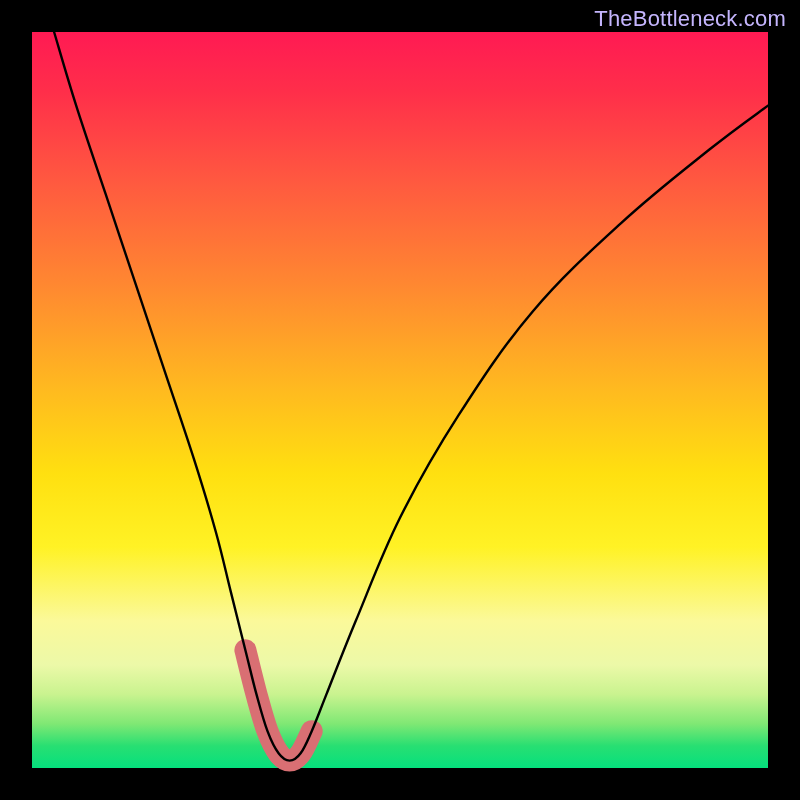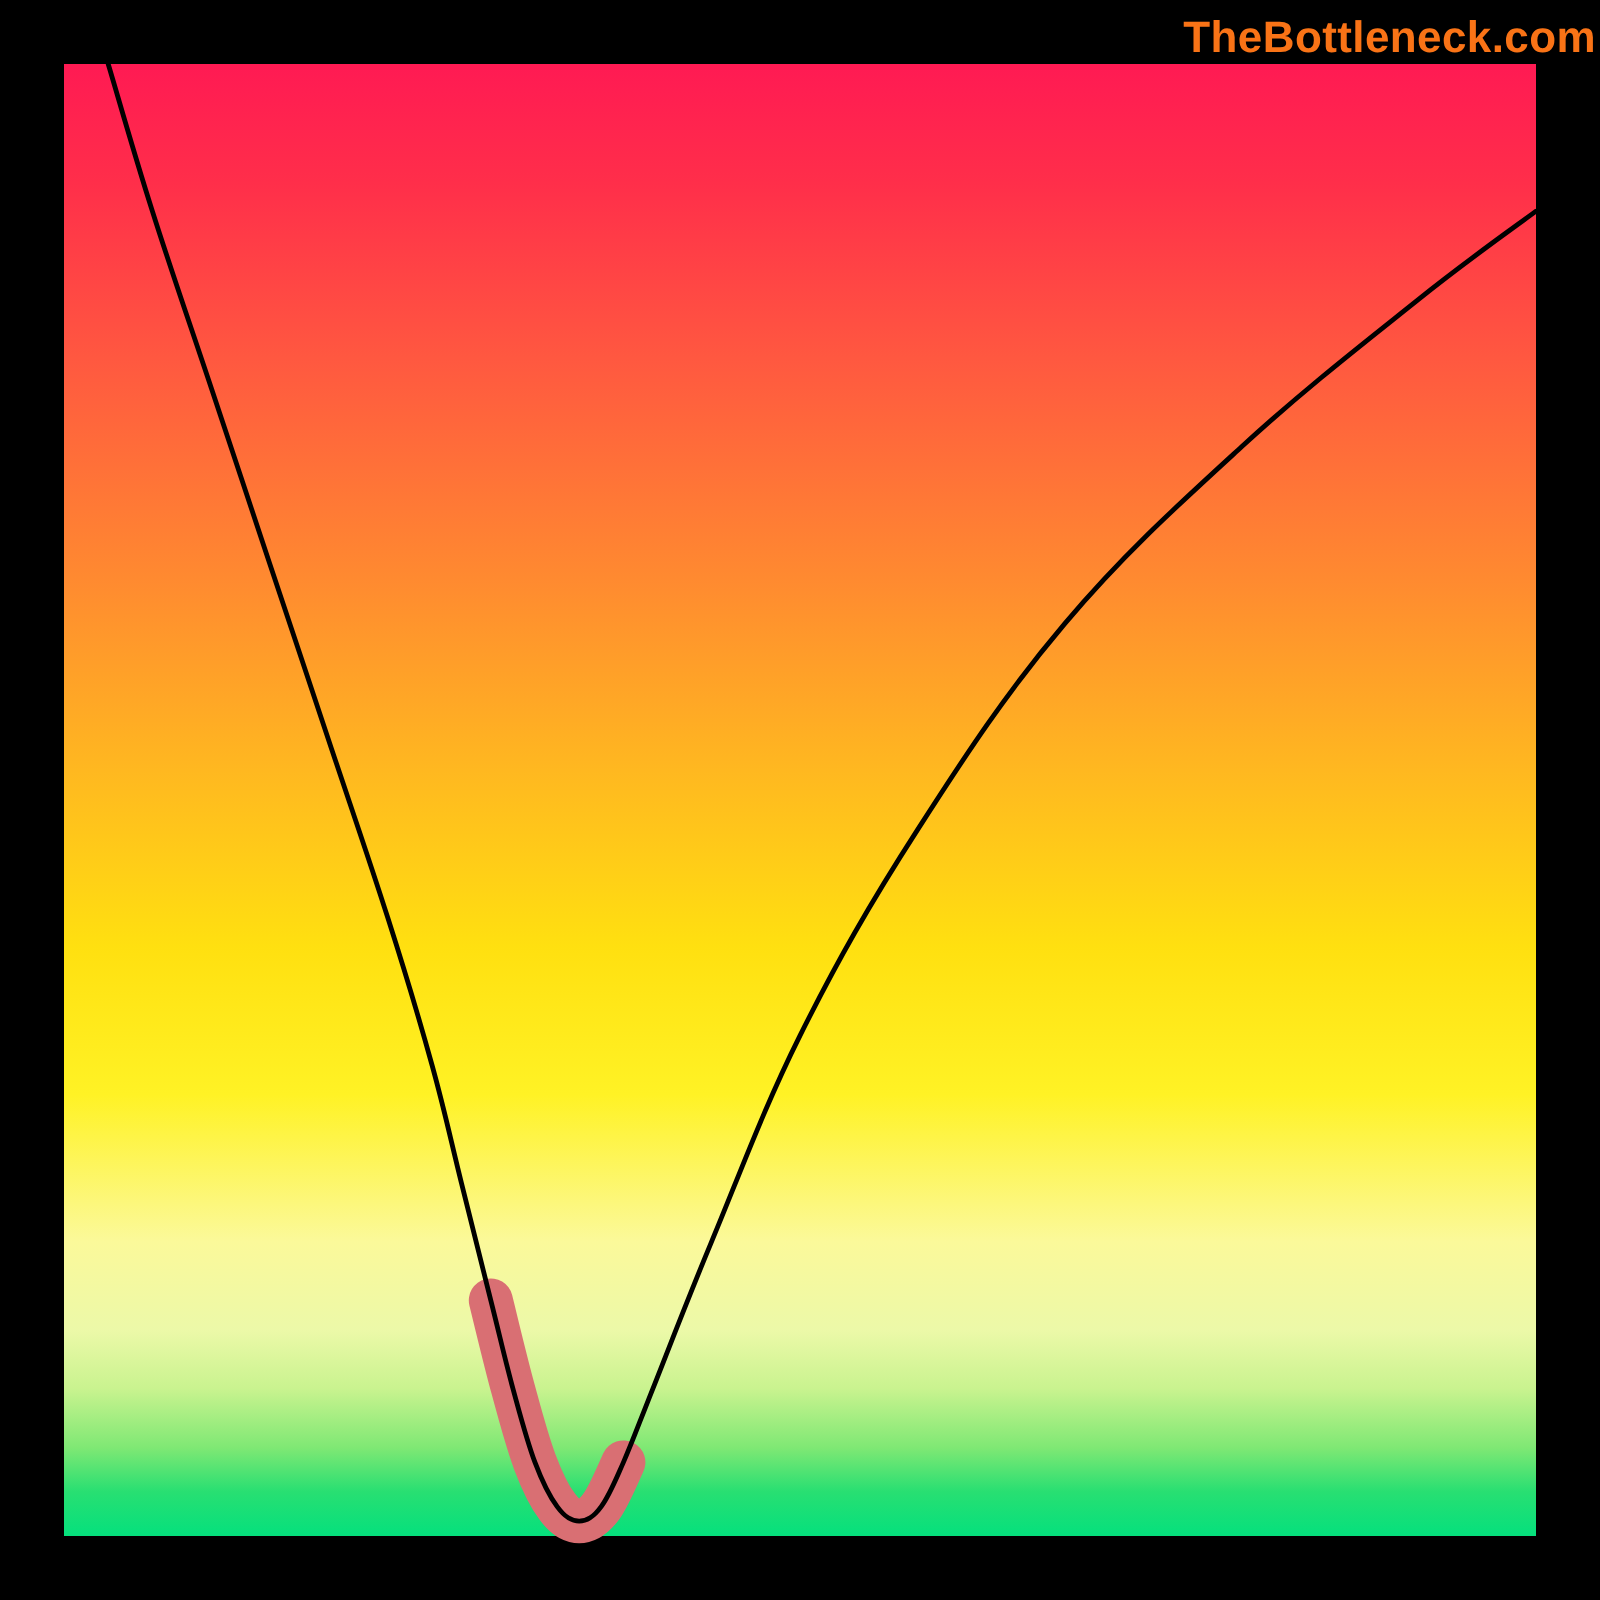--- a/index.html
+++ b/index.html
@@ -36,25 +36,25 @@
       #ecf9a8 86%,
       #c9f38f 90%,
       #7fe874 94%,
       #28df72 97%,
       #05e07d 100%
     );
   }
   .watermark {
     position: absolute;
     top: 6px;
-    right: 2px;
-    color: #f97316;
+    right: 14px;
+    color: #c4b5fd;
     font-size: 22px;
     letter-spacing: 0.2px;
-    font-weight: 700;
+    font-weight: 400;
     user-select: none;
   }
   svg.curve {
     position: absolute;
     left: 0;
     top: 0;
     width: 736px;
     height: 736px;
     overflow: visible;
   }

